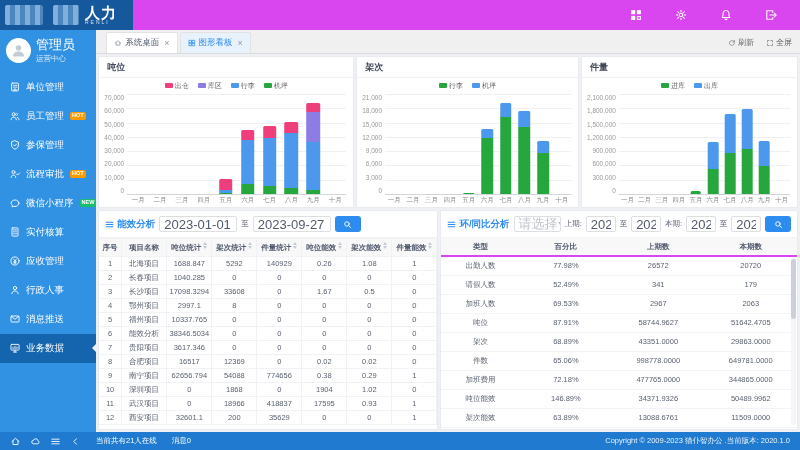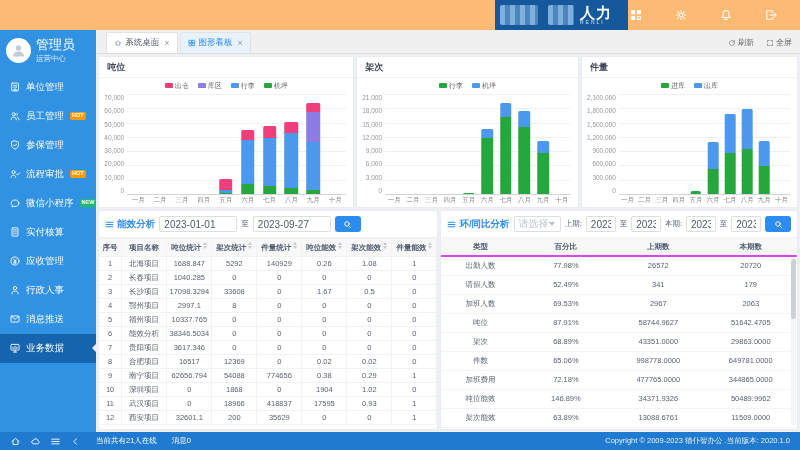--- a/index.html
+++ b/index.html
@@ -1,21 +1,21 @@
 <!DOCTYPE html>
 <html><head>
 <meta charset="utf-8">
 <style>
   *{box-sizing:border-box;margin:0;padding:0}
   html,body{width:800px;height:450px;overflow:hidden}
   body{font-family:"Liberation Sans","DejaVu Sans",sans-serif;background:#eef0f4;color:#515a6e}
   .app{width:800px;height:450px;display:flex;flex-direction:column}
 
   
-  .topbar{flex:0 0 30px;background:#fdba74;display:flex;align-items:center;justify-content:flex-end}
+  .topbar{flex:0 0 30px;background:#d946ef;display:flex;align-items:center;justify-content:space-between}
   .logo{height:30px;background:#16589c;display:flex;align-items:center;padding:0 16px 0 0}
   .mosaic{height:20px;border-radius:2px;margin-left:5px;
     background:repeating-linear-gradient(90deg,#7fb0dd 0 5px,#4c86bd 5px 10px),repeating-linear-gradient(0deg,rgba(255,255,255,.25) 0 5px,rgba(0,0,0,.12) 5px 10px)}
   .mosaic.m1{width:38px}.mosaic.m2{width:26px;margin-left:10px;margin-right:6px}
   .logo-text{color:#fff;font-weight:bold;font-size:15px;line-height:1.05;letter-spacing:1px}
   .logo-text small{display:block;font-size:5px;letter-spacing:2px;color:#cfe3f5;font-weight:normal}
   .topbar-icons{display:flex;align-items:center;gap:30px;padding-right:22px}
   .tb-icon{width:15px;height:15px;display:flex;align-items:center;justify-content:center;cursor:pointer}
   .tb-icon svg{width:14px;height:14px}
 
@@ -69,21 +69,21 @@
   .seg{width:100%}
   .seg.cap{border-radius:1.5px 1.5px 0 0}
   .xlabel{position:absolute;top:100%;left:50%;transform:translateX(-50%);font-size:6.5px;color:#888;margin-top:2px;white-space:nowrap}
 
   
   .tables-row{flex:1;display:flex;gap:2px;min-height:0}
   .table-panel{display:flex;flex-direction:column;min-width:0;position:relative;overflow:hidden}
   .tp-header{display:flex;align-items:center;gap:4px;padding:5px 6px;border-bottom:1px solid #f2f2f2;flex:0 0 auto}
   .tp-title{color:#2d8cf0;font-weight:bold;font-size:9.5px;display:flex;align-items:center;gap:3px;white-space:nowrap}
   .tp-title svg{width:9px;height:9px}
-  .fld{height:16px;border:1px solid #dcdee2;border-radius:2px;background:#fff;font-size:10px;color:#515a6e;display:flex;align-items:center;padding:0 4px;overflow:hidden;white-space:nowrap;min-width:0}
+  .fld{height:16px;border:1px solid #dcdee2;border-radius:2px;background:#fff;font-size:13px;color:#515a6e;display:flex;align-items:center;padding:0 4px;overflow:hidden;white-space:nowrap;min-width:0}
   .date-w{width:78px;flex:0 1 auto}
   .date-n{width:44px;flex:0 1 auto}
   .select{width:74px;justify-content:flex-start;color:#bfc4cc;flex:0 1 auto}
   .caret{width:0;height:0;border-left:3px solid transparent;border-right:3px solid transparent;border-top:4px solid #b6bcc6}
   .lbl{font-size:7.5px;white-space:nowrap}
   .search-btn{flex:0 0 26px;height:16px;background:#2d8cf0;border:none;border-radius:3px;display:flex;align-items:center;justify-content:center;cursor:pointer}
   .search-btn svg{width:9px;height:9px}
   table{width:100%;border-collapse:collapse;table-layout:fixed}
   th{font-size:7.5px;background:#f8f8f9;font-weight:bold;height:18px;color:#515a6e}
   td{font-size:7.5px;color:#5a6270;text-align:center;height:14px}

